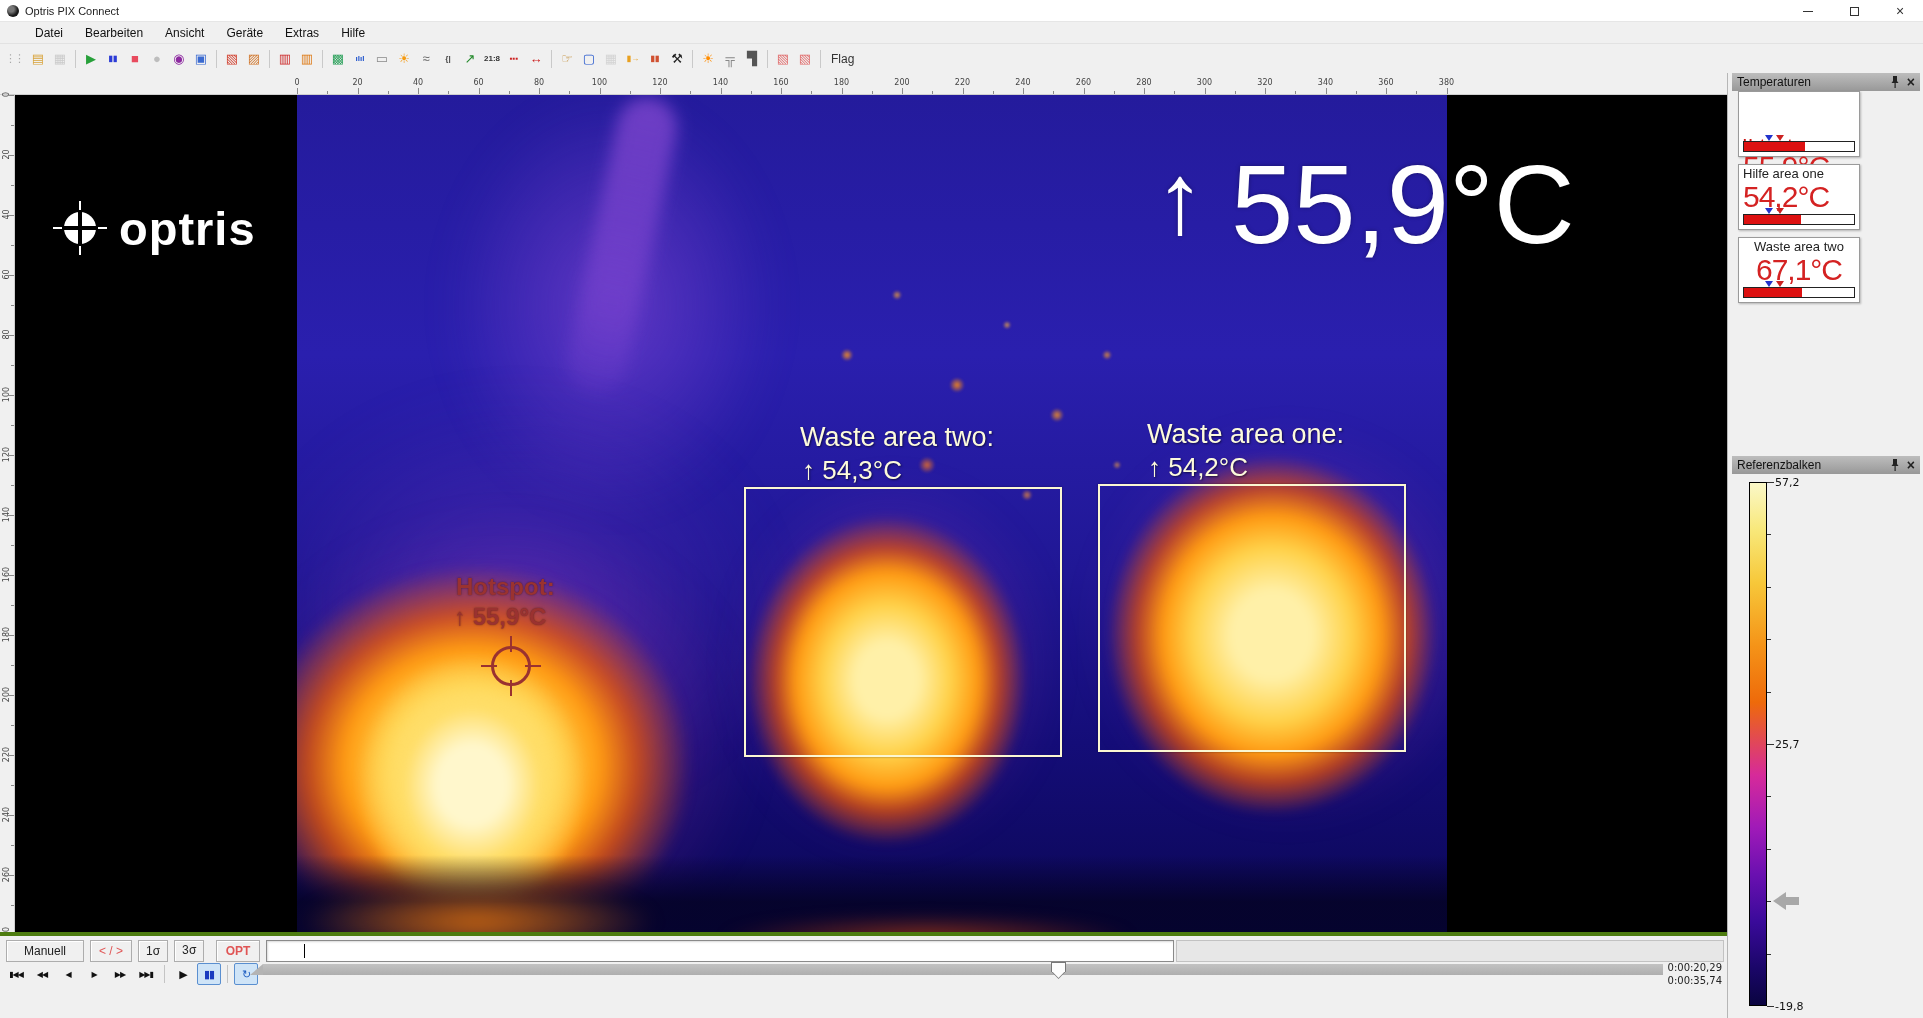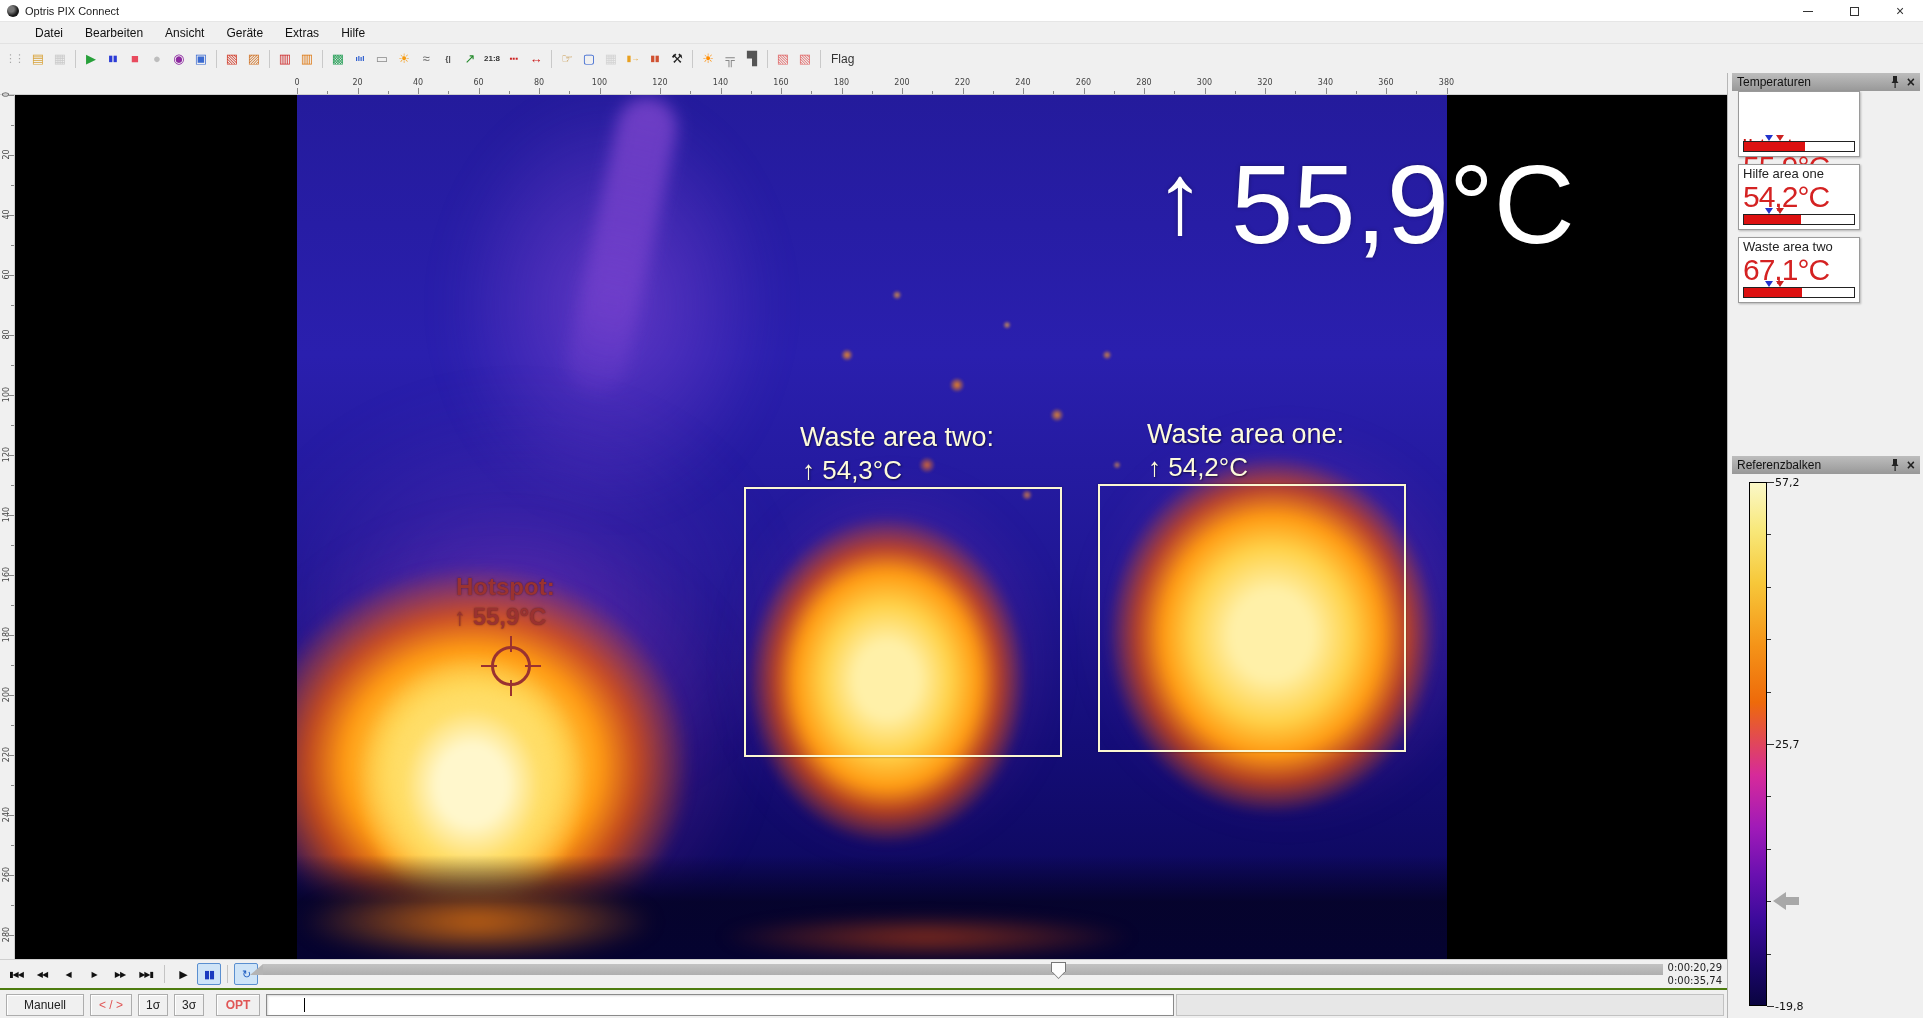--- a/index.html
+++ b/index.html
@@ -71,21 +71,21 @@
 .pb-btn.big{font-size:11px}
 .pb-btn.active{background:#cfe4f7;border-color:#5a8fd0}
 .pb-sep{width:1px;height:18px;background:#c4c4c4;margin:0 4px}
 .pb-wedge{position:absolute;left:250px;top:963px;width:0;height:0;border-bottom:11px solid #b4b4b4;border-left:13px solid transparent}
 .pb-track{position:absolute;left:263px;top:963px;width:1400px;height:11px;background:linear-gradient(180deg,#c2c2c2,#aeaeae)}
 .pb-handle-outer{position:absolute;left:1051px;top:961px;width:15px;height:17px;background:#777;clip-path:polygon(0 0,100% 0,100% 55%,50% 100%,0 55%)}
 .pb-handle-inner{position:absolute;left:1px;top:1px;width:13px;height:15px;background:#fdfdfd;clip-path:polygon(0 0,100% 0,100% 55%,50% 100%,0 55%)}
 .pb-times{position:absolute;right:5px;top:960px;text-align:right;font-size:10px;color:#222;line-height:13px;font-family:"DejaVu Sans",sans-serif}
 
 
-.statusbar{left:0;top:988px;width:1727px;height:30px;background:#f0f0f0;border-top:2px solid #4d7c0f}
+.statusbar{left:0;top:932px;width:1727px;height:30px;background:#f0f0f0;border-top:4px solid #4d7c0f}
 .sb-btn{position:absolute;top:4px;height:22px;background:#f0f0f0;border:1px solid #adadad;box-shadow:inset 1px 1px 0 #fff;display:flex;align-items:center;justify-content:center;font-size:12px;color:#222}
 .sb-btn.red{color:#e05555}
 .sb-btn.bold{font-weight:bold}
 .sb-field{position:absolute;left:266px;top:4px;width:908px;height:22px;background:#fff;border:1px solid #8a8a8a;box-shadow:inset 1px 1px 2px rgba(0,0,0,.15)}
 .sb-caret{position:absolute;left:37px;top:3px;width:1px;height:14px;background:#000}
 .sb-gray{position:absolute;left:1176px;top:4px;width:548px;height:22px;background:#e7e7e7;border:1px solid #c2c2c2}
 
 
 .right-panel{left:1727px;top:73px;width:196px;height:945px;background:#f0f0f0;border-left:1px solid #b6b6b6}
 .panel-header{position:absolute;left:4px;width:188px;height:18px;background:linear-gradient(180deg,#bdbdbd,#989898);display:flex;align-items:center;padding:0 5px;font-size:12px;color:#111}
@@ -375,20 +375,30 @@
     <div class="blob" style="left:60px;top:560px;width:230px;height:260px;background:radial-gradient(closest-side,#fff7cc 0 30%,#ffdd66 60%,transparent);filter:blur(4px)"></div>
     <div class="blob" style="left:430px;top:380px;width:330px;height:380px;background:radial-gradient(closest-side,rgba(210,70,190,.4),transparent);filter:blur(18px)"></div>
     <div class="blob" style="left:450px;top:420px;width:280px;height:330px;background:radial-gradient(closest-side,#fff0a8 0 22%,#ffd24a 45%,#ff9a12 65%,rgba(235,80,0,.7) 80%,transparent);filter:blur(5px)"></div>
     <div class="blob" style="left:790px;top:330px;width:400px;height:400px;background:radial-gradient(closest-side,rgba(210,70,190,.4),transparent);filter:blur(18px)"></div>
     <div class="blob" style="left:810px;top:360px;width:330px;height:360px;background:radial-gradient(closest-side,#fff0a8 0 24%,#ffd24a 48%,#ff9a12 66%,rgba(235,80,0,.7) 82%,transparent);filter:blur(5px)"></div>
     <div class="blob" style="left:0;top:760px;width:1150px;height:104px;border-radius:0;background:linear-gradient(transparent,rgba(5,3,40,.9) 45%,#050330)"></div>
     <div class="blob" style="left:0;top:790px;width:360px;height:74px;background:radial-gradient(closest-side,rgba(255,130,10,.8),transparent);filter:blur(10px)"></div>
     <div class="blob" style="left:420px;top:820px;width:420px;height:44px;background:radial-gradient(closest-side,rgba(240,80,10,.55),transparent);filter:blur(8px)"></div>
   </div>
 
+  <div class="abs logo">
+    <svg width="58" height="58" viewBox="0 0 58 58">
+      <line x1="29" y1="2" x2="29" y2="56" stroke="#fff" stroke-width="2"></line>
+      <line x1="2" y1="29" x2="56" y2="29" stroke="#fff" stroke-width="2"></line>
+      <circle cx="29" cy="29" r="16" fill="#fff"></circle>
+      <line x1="29" y1="11" x2="29" y2="47" stroke="#000" stroke-width="4"></line>
+      <line x1="11" y1="29" x2="47" y2="29" stroke="#000" stroke-width="4"></line>
+    </svg>
+    <div class="logo-text">optris</div>
+  </div>
 
   <div class="abs big-temp">
     <span class="arr">↑</span>
     <span>55,9°C</span>
   </div>
 
   <div class="area-title" style="left:785px;top:327px">Waste area two:</div>
   <div class="area-temp" style="left:787px;top:360px">↑ 54,3°C</div>
   <div class="area-rect" style="left:729px;top:392px;width:318px;height:270px"></div>
 
@@ -435,21 +445,21 @@
 </div>
 
 <div class="abs statusbar" id="statusbar">
   <div class="sb-field">
       <div class="sb-caret"></div>
     </div>
   <div class="sb-gray"></div>
 <div class="sb-btn" style="left: 6px; width: 78px;">Manuell</div>
     <div class="sb-btn red" style="left: 90px; width: 42px;">&lt; / &gt;</div>
     <div class="sb-btn" style="left: 138px; width: 30px;">1σ</div>
-    <div class="sb-btn" style="left: 174px; width: 30px;">3σ</div>
+    <div class="sb-btn" style="left: 174px; width: 30px; font-family: Liberation Mono, monospace;">3σ</div>
     <div class="sb-btn red bold" style="left: 216px; width: 44px;">OPT</div>
   </div>
 
 <div class="abs right-panel">
   <div class="panel-header" style="top:0">
     <span>Temperaturen</span>
     <span class="ph-icons">
       <svg width="10" height="14" viewBox="0 0 10 14">
           <path d="M3 1h4v5l1.5 2H1.5L3 6z" fill="#222"></path>
           <rect x="4.5" y="8" width="1.2" height="5" fill="#222"></rect>
@@ -469,21 +479,21 @@
       </div>
       <div class="temp-card" style="top: 91px;">
         <div class="tc-label" style="color: rgb(34, 34, 34);">Hilfe area one</div>
         <div class="tc-value">54,2°C</div>
         <div class="tc-bar">
           <div class="tc-fill" style="width: 52%;"></div>
           <div class="tc-tri" style="left: 23%;"></div>
           <div class="tc-tri red" style="left: 33%;"></div>
         </div>
       </div>
-      <div class="temp-card" style="top: 164px;">
+      <div class="temp-card" style="top: 164px; text-align: center;">
         <div class="tc-label" style="color: rgb(34, 34, 34);">Waste area two</div>
         <div class="tc-value">67,1°C</div>
         <div class="tc-bar">
           <div class="tc-fill" style="width: 53%;"></div>
           <div class="tc-tri" style="left: 23%;"></div>
           <div class="tc-tri red" style="left: 33%;"></div>
         </div>
       </div>
     </div>
 

